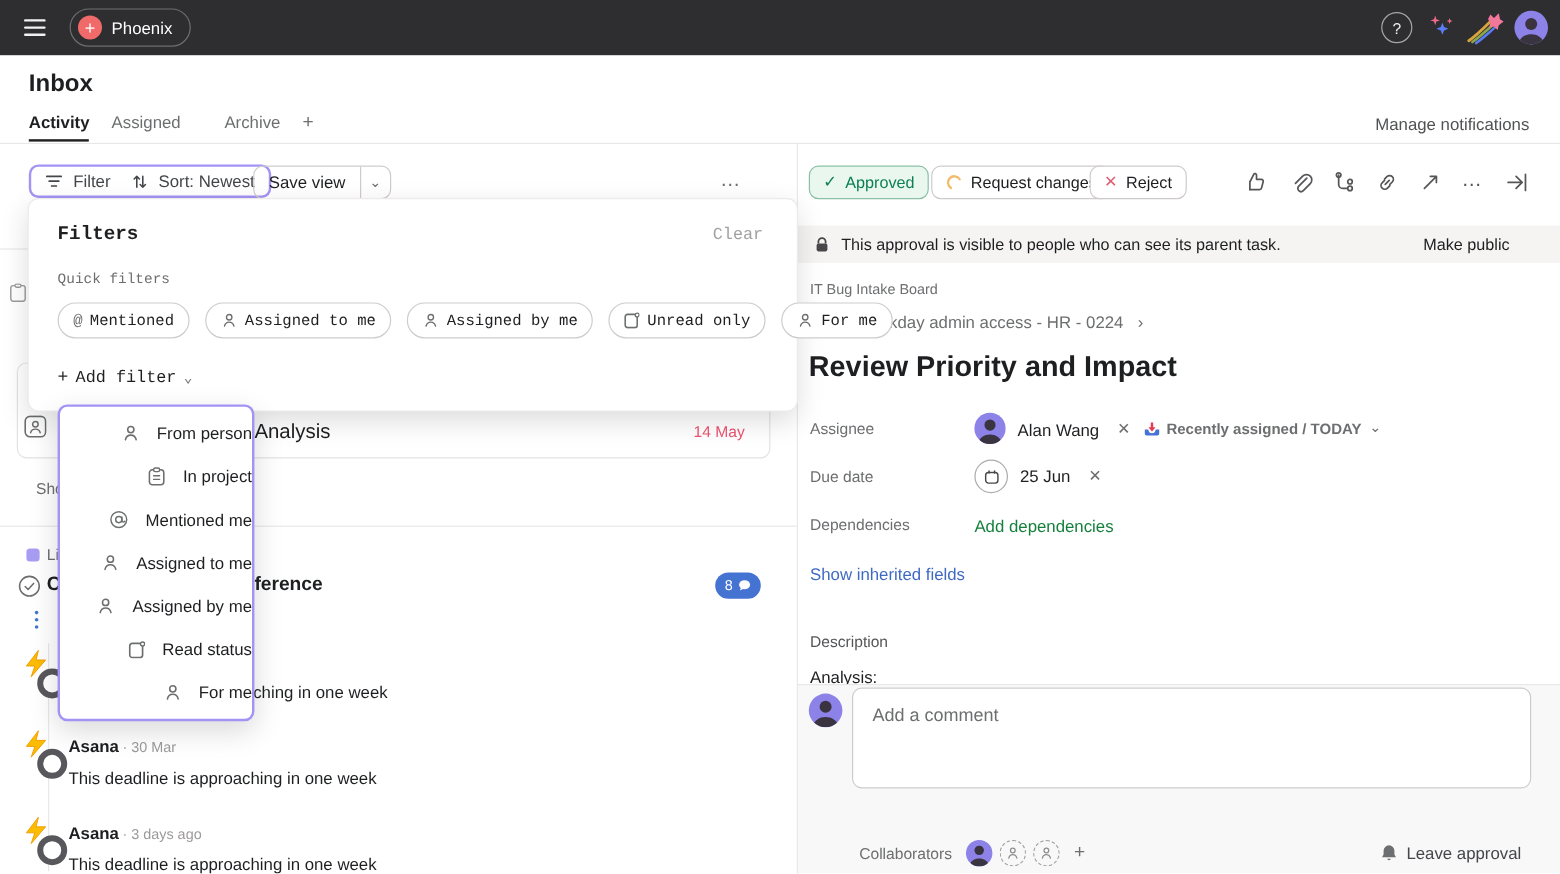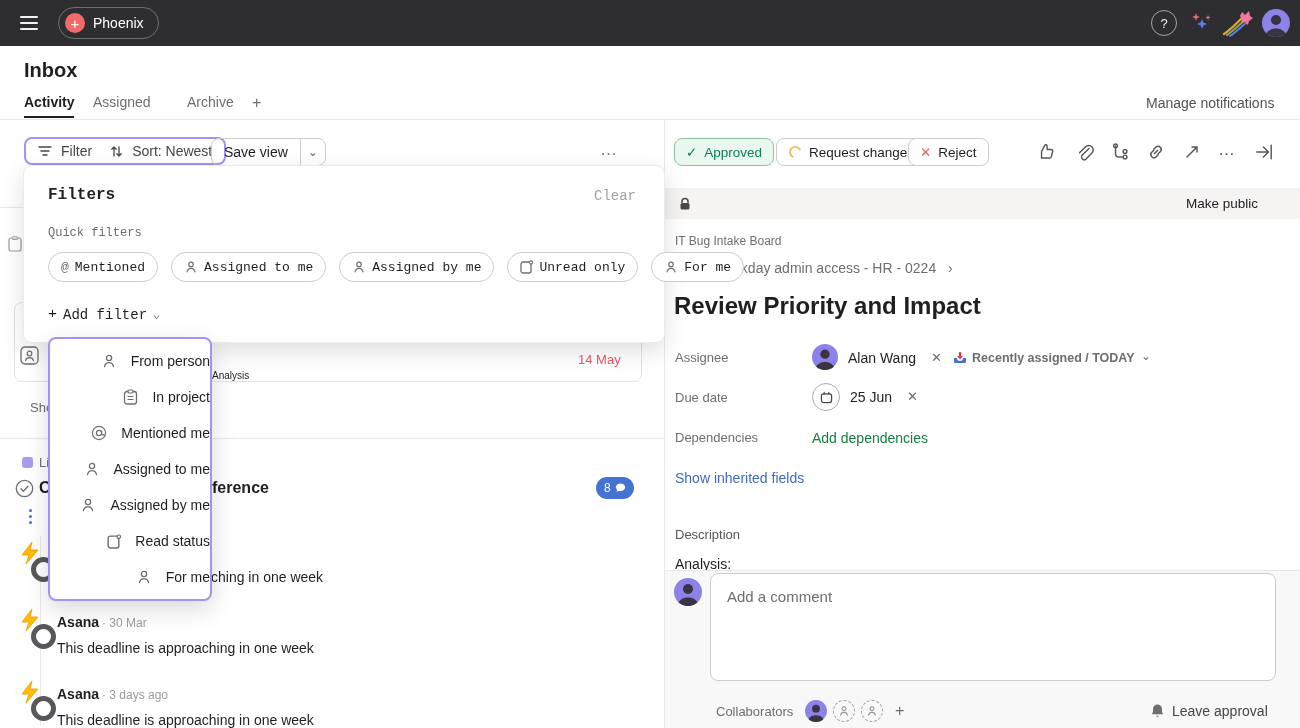--- a/index.html
+++ b/index.html
@@ -61,21 +61,21 @@
   .btnO{position:absolute;height:28px;border:1px solid #cfcbcb;border-radius:8px;background:#fff;
     display:flex;align-items:center;gap:7px;padding:0 11px;font-size:13.5px;box-sizing:border-box;}
   #approvedBtn{left:674px;top:138px;background:#e9f7ef;border-color:#8bc0a5;color:#0d7f56;}
   #requestBtn{left:776px;top:138px;}
   #rejectBtn{left:908px;top:138px;}
   .icoBtn{position:absolute;width:20px;height:20px;top:142px;}
   #banner{left:665px;top:188px;width:635px;height:31px;background:#f5f4f3;display:flex;align-items:center;}
   .fieldLbl{position:absolute;left:675px;font-size:13px;color:#6d6e6f;}
   #inherited{left:675px;top:470px;color:#3f6ac4;font-size:14px;}
   #composer{left:665px;top:570px;width:635px;height:158px;background:#f9f8f8;border-top:1px solid #e8e8e8;box-sizing:border-box;}
-  #commentBox{left:710px;top:573px;width:566px;height:108px;background:#fff;border:1px solid #cfcbcb;border-radius:8px;box-sizing:border-box;}
+  #commentBox{left:710px;top:573px;width:566px;height:84px;background:#fff;border:1px solid #cfcbcb;border-radius:8px;box-sizing:border-box;}
   #commentBox textarea{width:100%;height:100%;border:none;outline:none;resize:none;background:transparent;
     font-family:"Liberation Sans",sans-serif;font-size:15px;color:#1e1f21;padding:14px 16px;box-sizing:border-box;}
   #commentBox textarea::placeholder{color:#6d6e6f;opacity:1;}
   .dashCircle{position:absolute;width:22px;height:22px;border:1px dashed #a2a0a2;border-radius:50%;
     display:flex;align-items:center;justify-content:center;box-sizing:border-box;}
   svg{display:block;}
 </style>
 </head>
 <body>
 
@@ -158,21 +158,21 @@
   </div>
 
   <div class="abs" id="rowCard"></div>
   <div class="abs" style="left:20px;top:346px;z-index:1;">
     <svg width="19" height="19" viewBox="0 0 19 19">
         <rect x="1" y="1" width="17" height="17" rx="4" fill="none" stroke="#6d6e6f" stroke-width="1.3"></rect>
         <circle cx="9.5" cy="7.5" r="2.3" fill="none" stroke="#6d6e6f" stroke-width="1.2"></circle>
         <path d="M5.5 14.6c.5-2 2.2-3 4-3s3.5 1 4 3" fill="none" stroke="#6d6e6f" stroke-width="1.2" stroke-linecap="round"></path>
       </svg>
   </div>
-  <div class="abs" style="left:212px;top:350px;font-size:10px;z-index:1;margin-top:20px;">Analysis</div>
+  <div class="abs" style="left:212px;top:350px;font-size:17px;z-index:1;">Analysis</div>
   <div class="abs" style="left:578px;top:352px;font-size:13px;color:#ef5370;z-index:1;">14 May</div>
   <div class="abs gray" style="left:30px;top:400px;font-size:13px;z-index:1;">Sho</div>
   <div class="hline" style="left:0;top:438px;width:664px;"></div>
   <div class="abs" style="left:22px;top:457px;width:11px;height:11px;border-radius:3px;background:#a99df3;z-index:1;"></div>
   <div class="abs gray" style="left:39px;top:455px;font-size:13px;z-index:1;">Lit</div>
   <div class="abs" style="left:15px;top:479px;z-index:1;">
     <svg width="19" height="19" viewBox="0 0 19 19">
         <circle cx="9.5" cy="9.5" r="8.2" fill="none" stroke="#6d6e6f" stroke-width="1.3"></circle>
         <path d="M6 9.8l2.4 2.4 4.6-5" fill="none" stroke="#6d6e6f" stroke-width="1.3" stroke-linecap="round" stroke-linejoin="round"></path>
       </svg>
@@ -368,20 +368,21 @@
       </svg>
   </div>
 
   <div class="abs" id="banner">
     <span style="margin-left:14px;">
       <svg width="12" height="14" viewBox="0 0 12 14">
           <path d="M3 6V4.5a3 3 0 016 0V6" fill="none" stroke="#48484a" stroke-width="1.5"></path>
           <rect x="1.5" y="6" width="9" height="6.5" rx="1.5" fill="#48484a"></rect>
         </svg>
     </span>
+    <span style="margin-left:10px;font-size:13.5px;">This approval is visible to people who can see its parent task.</span>
     <span style="position:absolute;right:42px;font-size:13.5px;">Make public</span>
   </div>
 
   <div class="abs" style="left:675px;top:234px;font-size:12px;color:#6d6e6f;">IT Bug Intake Board</div>
   <div class="abs" style="left:675px;top:260px;font-size:14px;color:#6d6e6f;">
     <span>Reset Workday admin access - HR - 0224</span>
     <span style="margin-left:8px;">›</span>
   </div>
   <div class="abs" style="left:674px;top:292px;font-size:24px;font-weight:700;">Review Priority and Impact</div>
 

